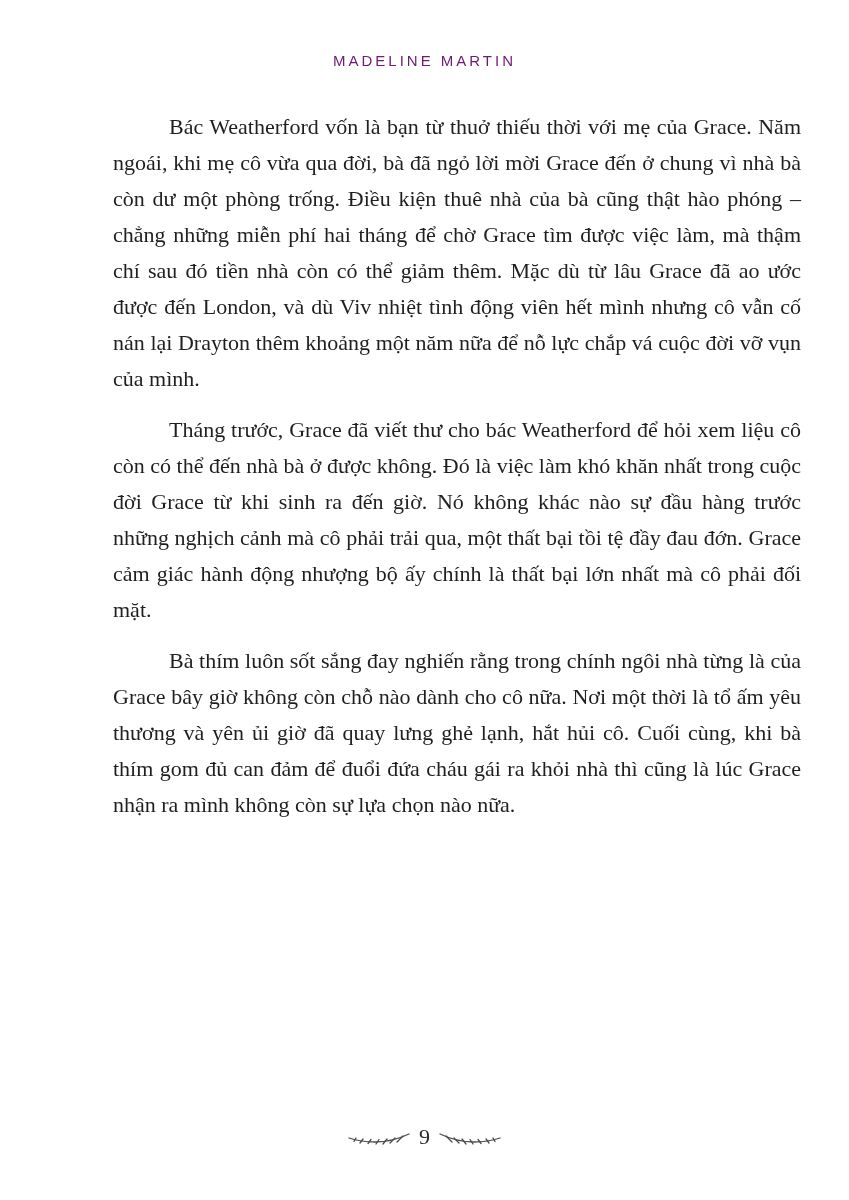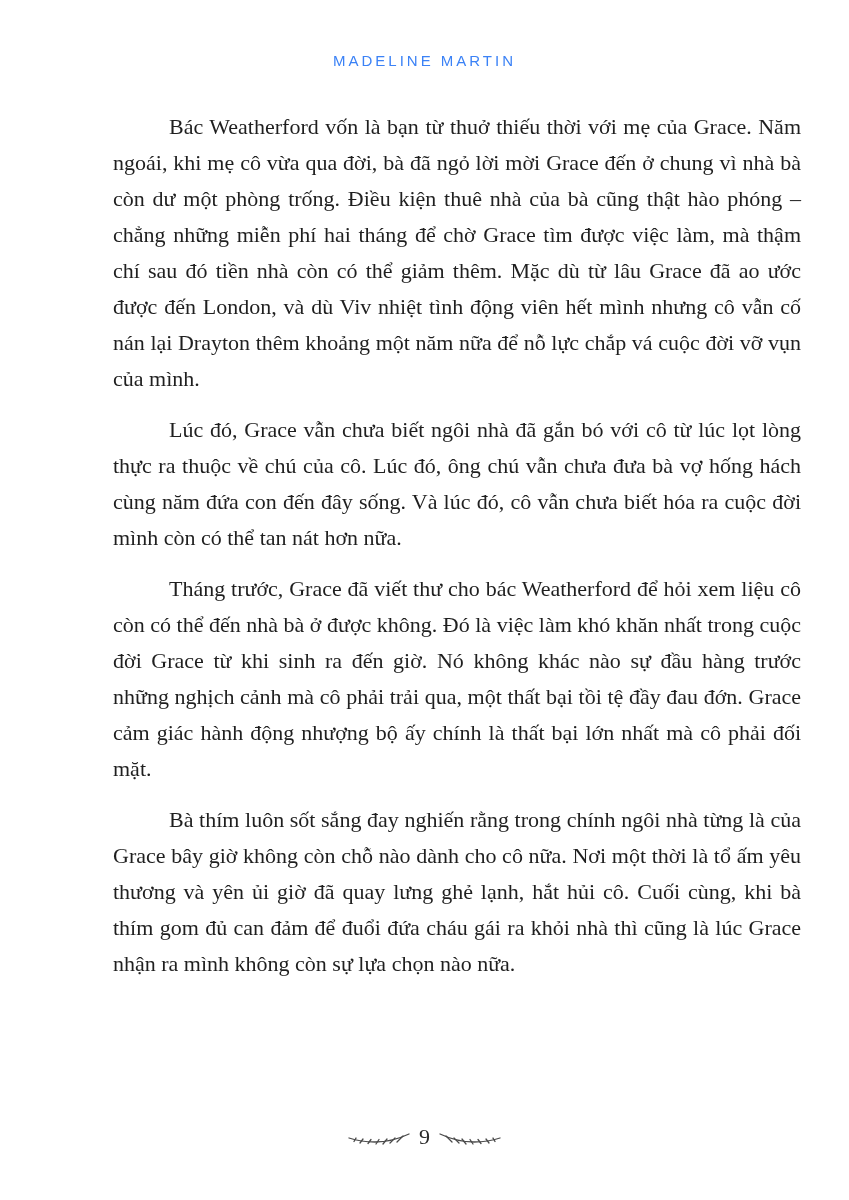--- a/index.html
+++ b/index.html
@@ -18,21 +18,21 @@
     overflow: hidden;
     color: #232323;
   }
   .running-header {
     margin-top: 52px;
     text-align: center;
     font-family: "Liberation Sans", sans-serif;
     font-size: 15px;
     font-weight: 500;
     letter-spacing: 3px;
-    color: #3b82f6;
+    color: #701a75;
   }
   .body-text {
     margin-top: 40px;
     padding: 0 48px 0 113px;
     font-family: "Liberation Serif", "DejaVu Serif", serif;
     font-size: 22px;
     line-height: 36px;
     text-align: justify;
     color: #1f1f1f;
   }
@@ -79,21 +79,20 @@
 </style>
 </head>
 <body>
 
 <div class="page">
 
   <div class="running-header">MADELINE MARTIN</div>
 
   <div class="body-text">
     <p>Bác Weatherford vốn là bạn từ thuở thiếu thời với mẹ của Grace. Năm ngoái, khi mẹ cô vừa qua đời, bà đã ngỏ lời mời Grace đến ở chung vì nhà bà còn dư một phòng trống. Điều kiện thuê nhà của bà cũng thật hào phóng – chẳng những miễn phí hai tháng để chờ Grace tìm được việc làm, mà thậm chí sau đó tiền nhà còn có thể giảm thêm. Mặc dù từ lâu Grace đã ao ước được đến London, và dù Viv nhiệt tình động viên hết mình nhưng cô vẫn cố nán lại Drayton thêm khoảng một năm nữa để nỗ lực chắp vá cuộc đời vỡ vụn của mình.</p>
-    <p>Lúc đó, Grace vẫn chưa biết ngôi nhà đã gắn bó với cô từ lúc lọt lòng thực ra thuộc về chú của cô. Lúc đó, ông chú vẫn chưa đưa bà vợ hống hách cùng năm đứa con đến đây sống. Và lúc đó, cô vẫn chưa biết hóa ra cuộc đời mình còn có thể tan nát hơn nữa.</p>
     <p>Tháng trước, Grace đã viết thư cho bác Weatherford để hỏi xem liệu cô còn có thể đến nhà bà ở được không. Đó là việc làm khó khăn nhất trong cuộc đời Grace từ khi sinh ra đến giờ. Nó không khác nào sự đầu hàng trước những nghịch cảnh mà cô phải trải qua, một thất bại tồi tệ đầy đau đớn. Grace cảm giác hành động nhượng bộ ấy chính là thất bại lớn nhất mà cô phải đối mặt.</p>
     <p>Bà thím luôn sốt sắng đay nghiến rằng trong chính ngôi nhà từng là của Grace bây giờ không còn chỗ nào dành cho cô nữa. Nơi một thời là tổ ấm yêu thương và yên ủi giờ đã quay lưng ghẻ lạnh, hắt hủi cô. Cuối cùng, khi bà thím gom đủ can đảm để đuổi đứa cháu gái ra khỏi nhà thì cũng là lúc Grace nhận ra mình không còn sự lựa chọn nào nữa.</p>
   </div>
 
   <div class="page-footer">
     <span class="flourish left">
       <svg viewBox="0 0 64 18" xmlns="http://www.w3.org/2000/svg">
         <path d="M62 6 Q45 14 28 14 Q14 14 2 10"></path>
         <path d="M56 8 L50 14"></path>
         <path d="M48 10 L43 15"></path>

